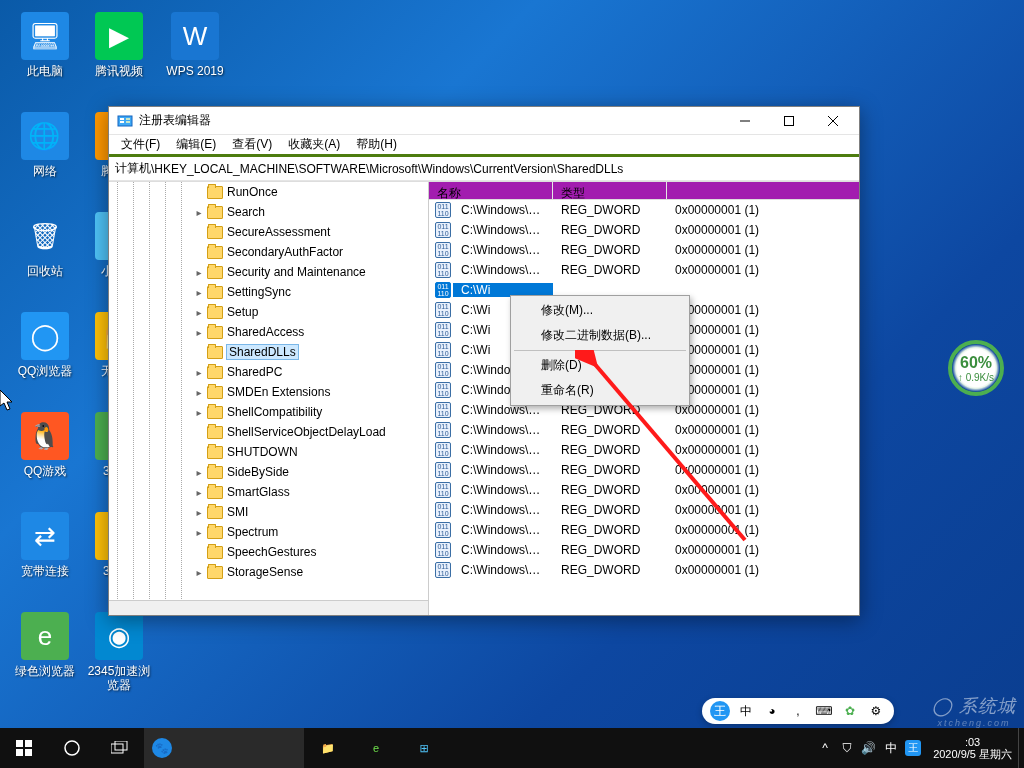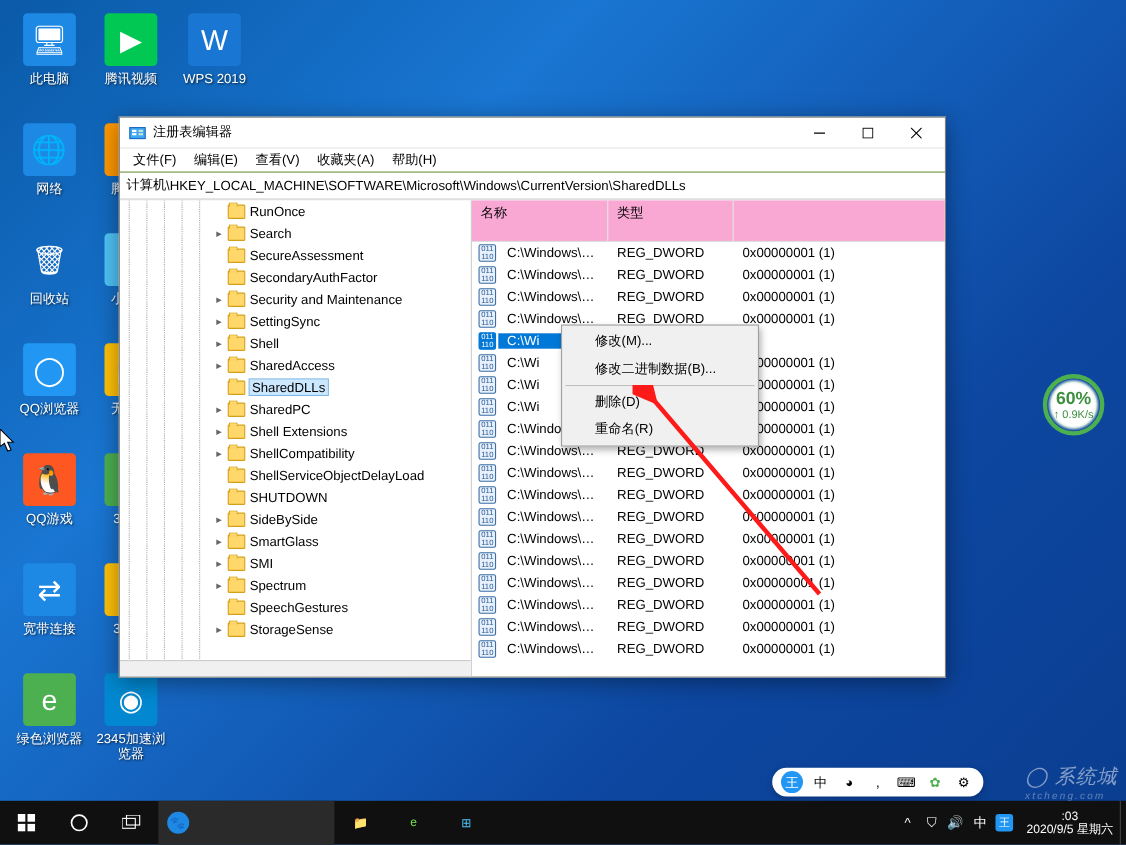--- a/index.html
+++ b/index.html
@@ -8,38 +8,38 @@
 
 .desktop-icon { position: absolute; width: 70px; text-align: center; color: #fff; font-size: 12px; cursor: pointer; }
 .desktop-icon .icon-box { width: 48px; height: 48px; margin: 0 auto 4px; display: flex; align-items: center; justify-content: center; border-radius: 4px; }
 .desktop-icon .label { text-shadow: 1px 1px 2px rgba(0,0,0,.7); line-height: 1.2; }
 
 .regedit { position: absolute; left: 108px; top: 106px; width: 752px; height: 510px; background: #fff; border: 1px solid #7f7f7f; display: flex; flex-direction: column; box-shadow: 0 4px 20px rgba(0,0,0,.4); }
 .titlebar { height: 28px; display: flex; align-items: center; padding: 0 4px 0 8px; font-size: 12px; border-bottom: 1px solid #e5e5e5; }
 .titlebar .t-icon { width: 16px; height: 16px; margin-right: 6px; }
 .titlebar .title { flex: 1; }
 .winbtn { width: 44px; height: 28px; display: flex; align-items: center; justify-content: center; }
-.menubar { height: 22px; display: flex; align-items: center; font-size: 12px; padding: 0 4px; border-bottom: 1px solid #4d7c0f; }
+.menubar { height: 22px; display: flex; align-items: center; font-size: 12px; padding: 0 4px; border-bottom: 3px solid #4d7c0f; }
 .menubar span { padding: 2px 8px; cursor: default; }
 .addressbar { height: 24px; border-bottom: 1px solid #e5e5e5; display: flex; align-items: center; font-size: 12px; padding: 0 6px; background: #fff; }
 .panes { flex: 1; display: flex; overflow: hidden; border-top: 1px solid #ddd; }
 .tree-pane { width: 320px; border-right: 1px solid #ccc; overflow: hidden; font-size: 12px; padding: 0 0; position: relative; }
 .tree-pane::after { content:""; position:absolute; left:0; right:0; bottom:0; height:14px; background:#f0f0f0; border-top:1px solid #ccc; }
 .tree-list { list-style: none; }
 .tree-list li { height: 20px; display: flex; align-items: center; padding-left: 98px; white-space: nowrap; position: relative; }
 .tree-list li .twisty { position: absolute; left: 84px; width: 12px; text-align: center; color: #666; font-size: 10px; }
 .tree-list li .fld { width: 16px; height: 13px; background: #ffd76a; border: 1px solid #d4a017; border-radius: 1px; margin-right: 4px; position: relative; }
 .tree-list li .fld::before { content:""; position:absolute; top:-3px; left:0; width:6px; height:3px; background:#ffd76a; border:1px solid #d4a017; border-bottom:none; border-radius:1px 1px 0 0; }
 .tree-list li.selected .name { background: #cce8ff; outline: 1px solid #7ab7e8; padding: 0 2px; }
 .tree-lines { position:absolute; left:0; top:0; bottom:14px; display:flex; }
 .tree-lines div { width:16px; border-left:1px dotted #aaa; margin-left:0; }
 .tree-lines div:first-child { margin-left:8px; }
 
 .list-pane { flex: 1; font-size: 12px; display: flex; flex-direction: column; }
-.list-header { display: flex; height: 38px; border-bottom: 1px solid #ddd; background: #f9a8d4; }
+.list-header { display: flex; height: 18px; border-bottom: 1px solid #ddd; background: #a21caf; }
 .list-header div { padding: 3px 8px; border-right: 1px solid #e5e5e5; }
 .col-name { width: 124px; }
 .col-type { width: 114px; }
 .col-data { flex: 1; }
 .list-body { flex: 1; overflow: hidden; }
 .list-row { display: flex; height: 20px; align-items: center; }
 .list-row .cell { padding: 0 8px; overflow: hidden; text-overflow: ellipsis; white-space: nowrap; }
 .list-row .val-icon { width:16px; height:16px; margin-left:6px; margin-right:2px; background:#e8f0fc; border:1px solid #3a6ea5; border-radius:2px; display:flex; align-items:center; justify-content:center; font-size:7px; color:#2a5a95; flex-shrink:0; }
 .list-row.selected { color:#fff; }
 .list-row.selected .cell-name { background:#0078d7; }
@@ -48,21 +48,21 @@
 .ctx-menu { position: absolute; left: 510px; top: 295px; width: 180px; background: #f0f0f0; border: 1px solid #a0a0a0; box-shadow: 2px 3px 6px rgba(0,0,0,.3); font-size: 12px; padding: 2px; z-index: 50; }
 .ctx-menu .mi { padding: 4px 20px 4px 28px; cursor: default; }
 .ctx-menu hr { border: none; border-top: 1px solid #c0c0c0; margin: 2px 1px; }
 
 .arrow { position:absolute; z-index:60; pointer-events:none; }
 
 .badge { position: absolute; right: 20px; top: 340px; width: 56px; height: 56px; border-radius: 50%; background: radial-gradient(circle,#fff 55%, #e8f5e9 60%, transparent 70%); border: 4px solid #4caf50; display:flex; flex-direction:column; align-items:center; justify-content:center; color:#3b8e3e; font-size:10px; }
 .badge .pct { font-size:16px; font-weight:bold; }
 
 .watermark { position:absolute; right:8px; bottom:40px; color:rgba(255,255,255,.5); font-size:18px; font-style:italic; letter-spacing:1px; }
-.watermark .sub { font-size:9px; display:block; color:rgba(255,255,255,.35); letter-spacing:2px; text-align:left; }
+.watermark .sub { font-size:9px; display:block; color:rgba(255,255,255,.35); letter-spacing:2px; text-align:center; }
 
 .taskbar { position: absolute; left: 0; right: 0; bottom: 0; height: 40px; background: #101010; display: flex; align-items: center; color: #fff; font-size: 11px; }
 .taskbar .tb-btn { width: 48px; height: 40px; display:flex; align-items:center; justify-content:center; }
 .taskbar .tb-sep { flex: 1; }
 .tray { display:flex; align-items:center; gap:6px; padding:0 6px; }
 .tray-icon { width:16px; height:16px; display:flex; align-items:center; justify-content:center; font-size:12px; }
 .clock { text-align:center; line-height:1.1; font-size:11px; padding:0 6px; }
 
 .ime-bar { position:absolute; right:130px; bottom:44px; height:26px; background:#fff; border-radius:13px; display:flex; align-items:center; padding:0 8px; gap:6px; box-shadow:0 2px 6px rgba(0,0,0,.25); font-size:12px; }
 .ime-bar .ime-item { width:20px; height:20px; display:flex; align-items:center; justify-content:center; border-radius:4px; font-size:12px; }
@@ -212,41 +212,41 @@
             <span class="name">Security and Maintenance</span>
           </li>
           <li>
             <span class="twisty">▸</span>
             <span class="fld"></span>
             <span class="name">SettingSync</span>
           </li>
           <li>
             <span class="twisty">▸</span>
             <span class="fld"></span>
-            <span class="name">Shell</span>
+            <span class="name">Setup</span>
           </li>
           <li>
             <span class="twisty">▸</span>
             <span class="fld"></span>
             <span class="name">SharedAccess</span>
           </li>
           <li class="selected">
             <span class="twisty"></span>
             <span class="fld"></span>
             <span class="name">SharedDLLs</span>
           </li>
           <li>
             <span class="twisty">▸</span>
             <span class="fld"></span>
             <span class="name">SharedPC</span>
           </li>
           <li>
             <span class="twisty">▸</span>
             <span class="fld"></span>
-            <span class="name">Shell Extensions</span>
+            <span class="name">SMDEn Extensions</span>
           </li>
           <li>
             <span class="twisty">▸</span>
             <span class="fld"></span>
             <span class="name">ShellCompatibility</span>
           </li>
           <li>
             <span class="twisty"></span>
             <span class="fld"></span>
             <span class="name">ShellServiceObjectDelayLoad</span>

